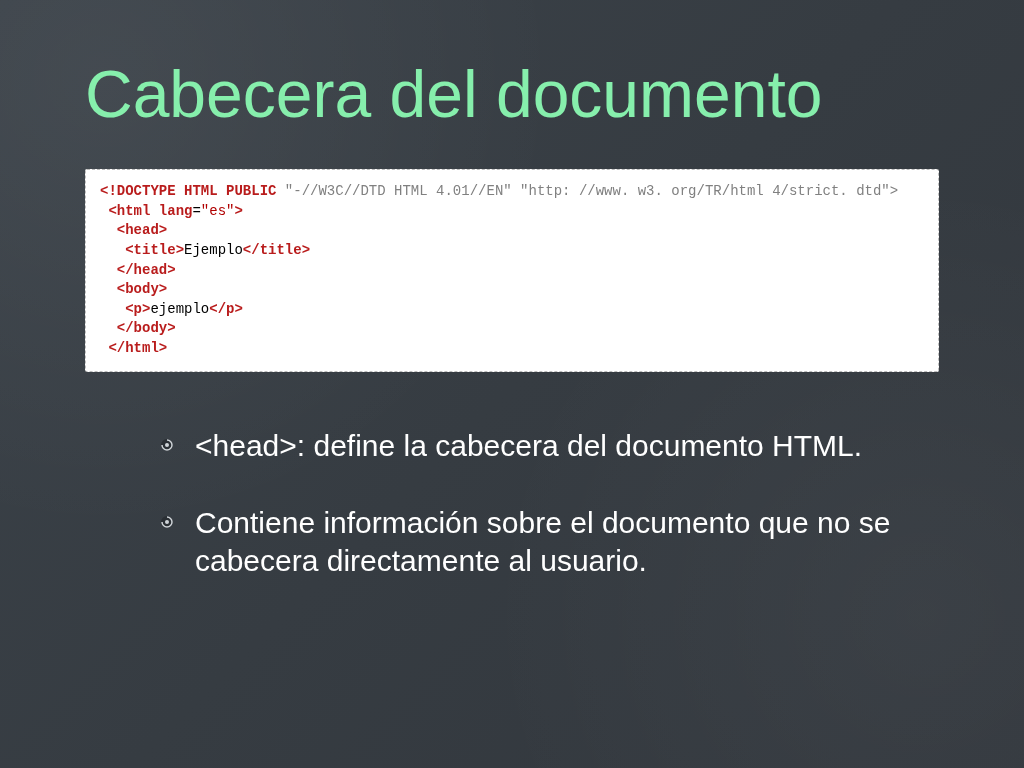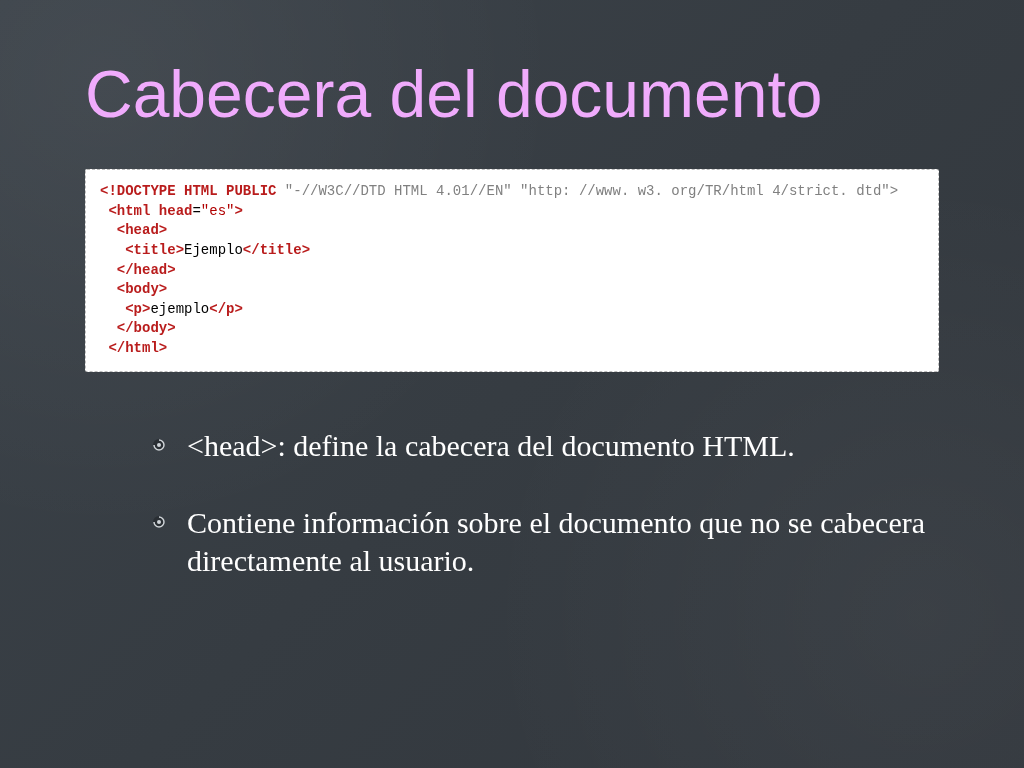--- a/index.html
+++ b/index.html
@@ -22,21 +22,21 @@
     box-sizing: border-box;
     padding: 60px 85px 40px 85px;
     width: 100%;
     height: 100%;
     position: relative;
   }
   h1.title {
     font-size: 66px;
     font-weight: 400;
     margin: 0 0 40px 0;
-    color: #f0abfc;
+    color: #86efac;
     letter-spacing: 0px;
     line-height: 1.05;
   }
   .code-box {
     background: #ffffff;
     border: 1px dashed #bdbdbd;
     border-radius: 2px;
     padding: 12px 14px 12px 14px;
     font-family: "Courier New", Courier, monospace;
     font-size: 14px;
@@ -46,22 +46,21 @@
     overflow: hidden;
     margin-bottom: 55px;
   }
   .code-box .kw   { color: #b91c1c; font-weight: bold; }                        
   .code-box .str  { color: #b00000; }                        
   .code-box .txt  { color: #000000; }                        
   .code-box .dt   { color: #808080; }                        
   .bullets {
     list-style: none;
     padding: 0 0 0 70px;
-    margin: 4px;
-    font-family: Liberation Serif, serif;
+    margin: 12px;
   }
   .bullets li {
     position: relative;
     font-size: 30px;
     line-height: 1.25;
     color: #ffffff;
     margin-bottom: 40px;
     padding-left: 28px;
   }
   .bullets li .bullet-icon {
@@ -76,21 +75,21 @@
   }
 </style>
 </head>
 <body>
 
 <div class="slide">
 
   <h1 class="title">Cabecera del documento</h1>
 
   <div class="code-box"><span class="kw">&lt;!DOCTYPE HTML PUBLIC</span> <span class="dt">"-//W3C//DTD HTML 4.01//EN"</span> <span class="dt">"http: //www. w3. org/TR/html 4/strict. dtd"&gt;</span>
- <span class="kw">&lt;html</span><span class="kw"> head</span><span class="txt">=</span><span class="str">"es"</span><span class="kw">&gt;</span>
+ <span class="kw">&lt;html</span><span class="kw"> lang</span><span class="txt">=</span><span class="str">"es"</span><span class="kw">&gt;</span>
   <span class="kw">&lt;head&gt;</span>
    <span class="kw">&lt;title&gt;</span><span class="txt">Ejemplo</span><span class="kw">&lt;/title&gt;</span>
   <span class="kw">&lt;/head&gt;</span>
   <span class="kw">&lt;body&gt;</span>
    <span class="kw">&lt;p&gt;</span><span class="txt">ejemplo</span><span class="kw">&lt;/p&gt;</span>
   <span class="kw">&lt;/body&gt;</span>
  <span class="kw">&lt;/html&gt;</span></div>
 
   <ul class="bullets">
     <li>

